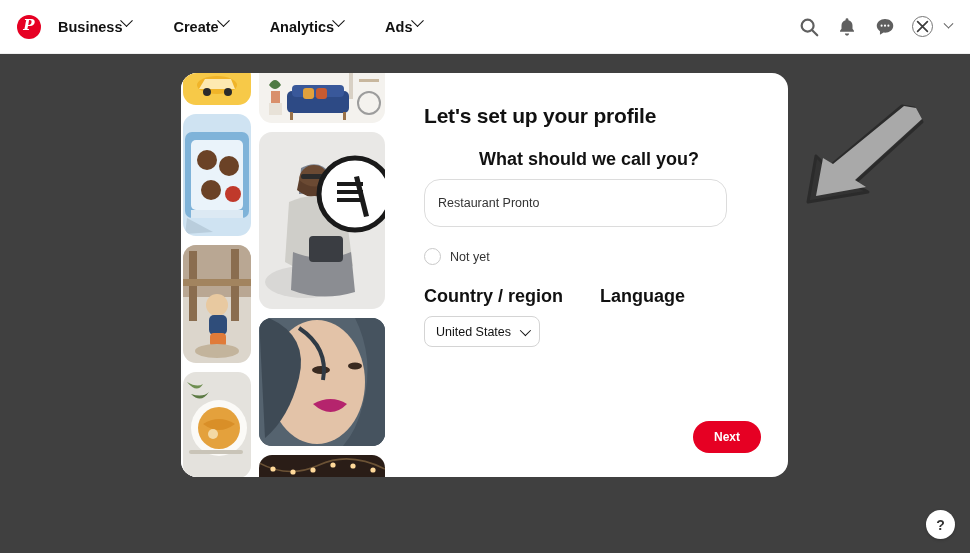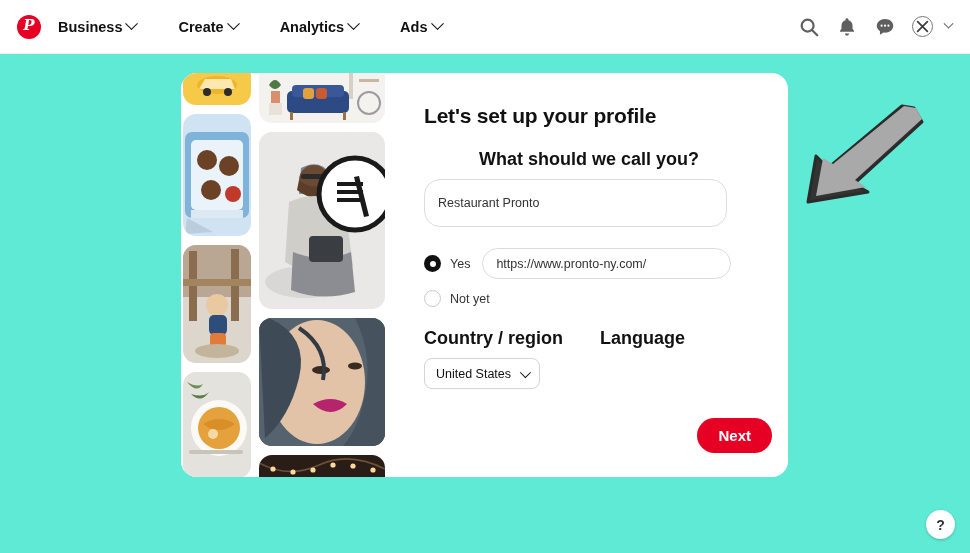--- a/index.html
+++ b/index.html
@@ -25,21 +25,21 @@
     background: #e60023; margin-left: 17px;
     display: flex; align-items: center; justify-content: center;
     flex: none;
   }
   .brand-logo span {
     color: #fff; font-family: "DejaVu Serif", serif;
     font-size: 15px; font-weight: bold; font-style: italic;
     line-height: 1; position: relative; top: -1px;
   }
   .nav-item {
-    display: flex; align-items: center; gap: 5px;
+    display: flex; align-items: flex-start; 
     margin-left: 16px; padding: 4px 6px;
     font-size: 14.5px; font-weight: bold; color: #111111;
     cursor: pointer; white-space: nowrap;
   }
   .nav-item.first { margin-left: 11px; }
   .nav-item.spaced { margin-left: 30px; }
   .chev {
     width: 9px; height: 9px; flex: none;
     border-right: 1.8px solid #111; border-bottom: 1.8px solid #111;
     transform: rotate(45deg) translate(-2px, -2px);
@@ -61,21 +61,21 @@
     width: 7px; height: 7px;
     border-right: 1.7px solid #5f5f5f; border-bottom: 1.7px solid #5f5f5f;
     transform: rotate(45deg) translate(-2px,-2px);
     cursor: pointer; flex: none; margin-left: -4px;
   }
 
   
   .stage {
     position: absolute; top: 54px; left: 0;
     width: 970px; height: 499px;
-    background: #5eead4;
+    background: #404040;
     overflow: hidden;
   }
 
   
   .card {
     position: absolute; left: 181px; top: 19px;
     width: 607px; height: 404px;
     background: #ffffff;
     border-radius: 16px;
     overflow: hidden;
@@ -143,23 +143,23 @@
     cursor: pointer; background: #fff;
   }
   .sel-country { width: 116px; }
   .sel-lang { width: 128px; }
   .chev-dd {
     width: 8px; height: 8px;
     border-right: 1.9px solid #111; border-bottom: 1.9px solid #111;
     transform: rotate(45deg) translateY(-2px); flex: none;
   }
   .next-btn {
-    position: absolute; right: 16px; bottom: 24px;
+    position: absolute; right: 27px; bottom: 24px;
     background: #e60023; color: #fff;
-    font-size: 15px; font-weight: bold;
+    font-size: 12px; font-weight: bold;
     border: none; border-radius: 20px;
     padding: 9px 21px; cursor: pointer;
     font-family: "Liberation Sans", sans-serif;
     text-align: right;
   }
 
   
   .arrow { position: absolute; left: 798px; top: 44px; width: 130px; height: 110px; }
   .arrow svg { display: block; width: 130px; height: 110px; }
 
@@ -361,25 +361,20 @@
 
       <div class="form">
         <div class="form-title">Let's set up your profile</div>
 
         <div class="field-label">What should we call you?</div>
         <div class="text-input" placeholder="Restaurant Pronto">Restaurant Pronto</div>
 
         <div class="gap-20"></div>
 
 
-        <div class="radio-row">
-          <span class="radio on"></span>
-          <span class="radio-label">Yes</span>
-          <span class="url-input" placeholder="https://">https://www.pronto-ny.com/</span>
-        </div>
 
         <div class="radio-row">
           <span class="radio off"></span>
           <span class="radio-label">Not yet</span>
         </div>
 
         <div class="two-col">
           <div>
             <div class="field-label">Country / region</div>
             <div class="select sel-country">

